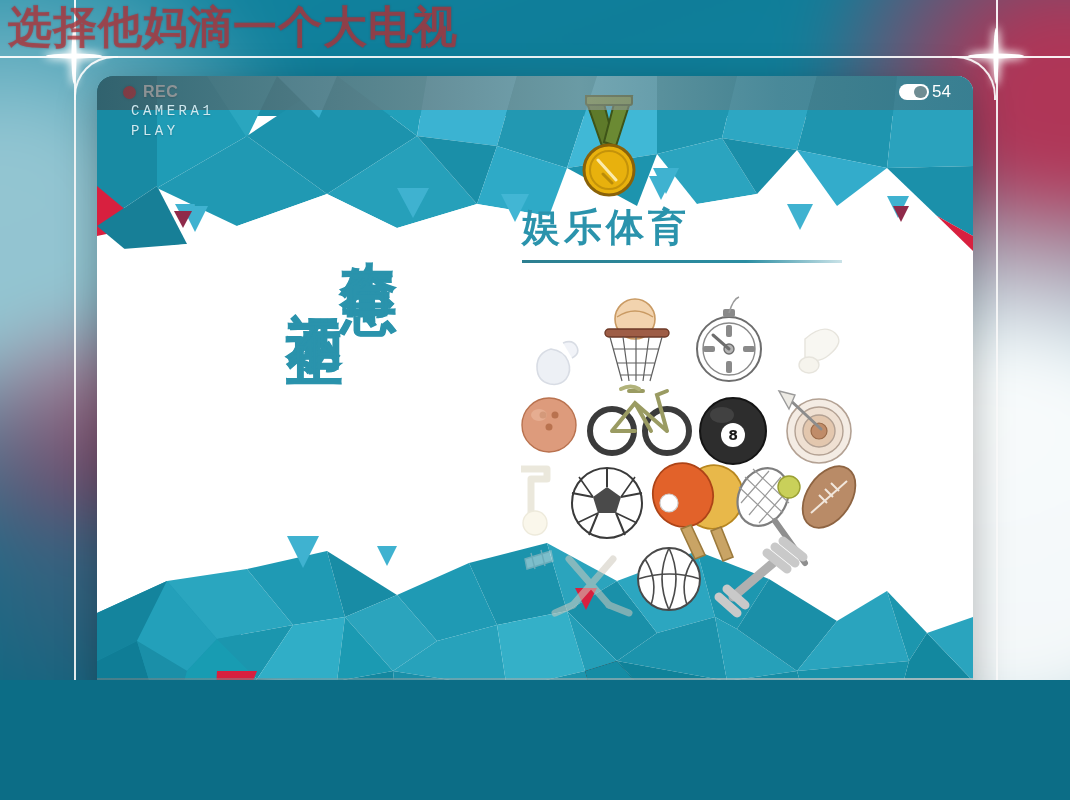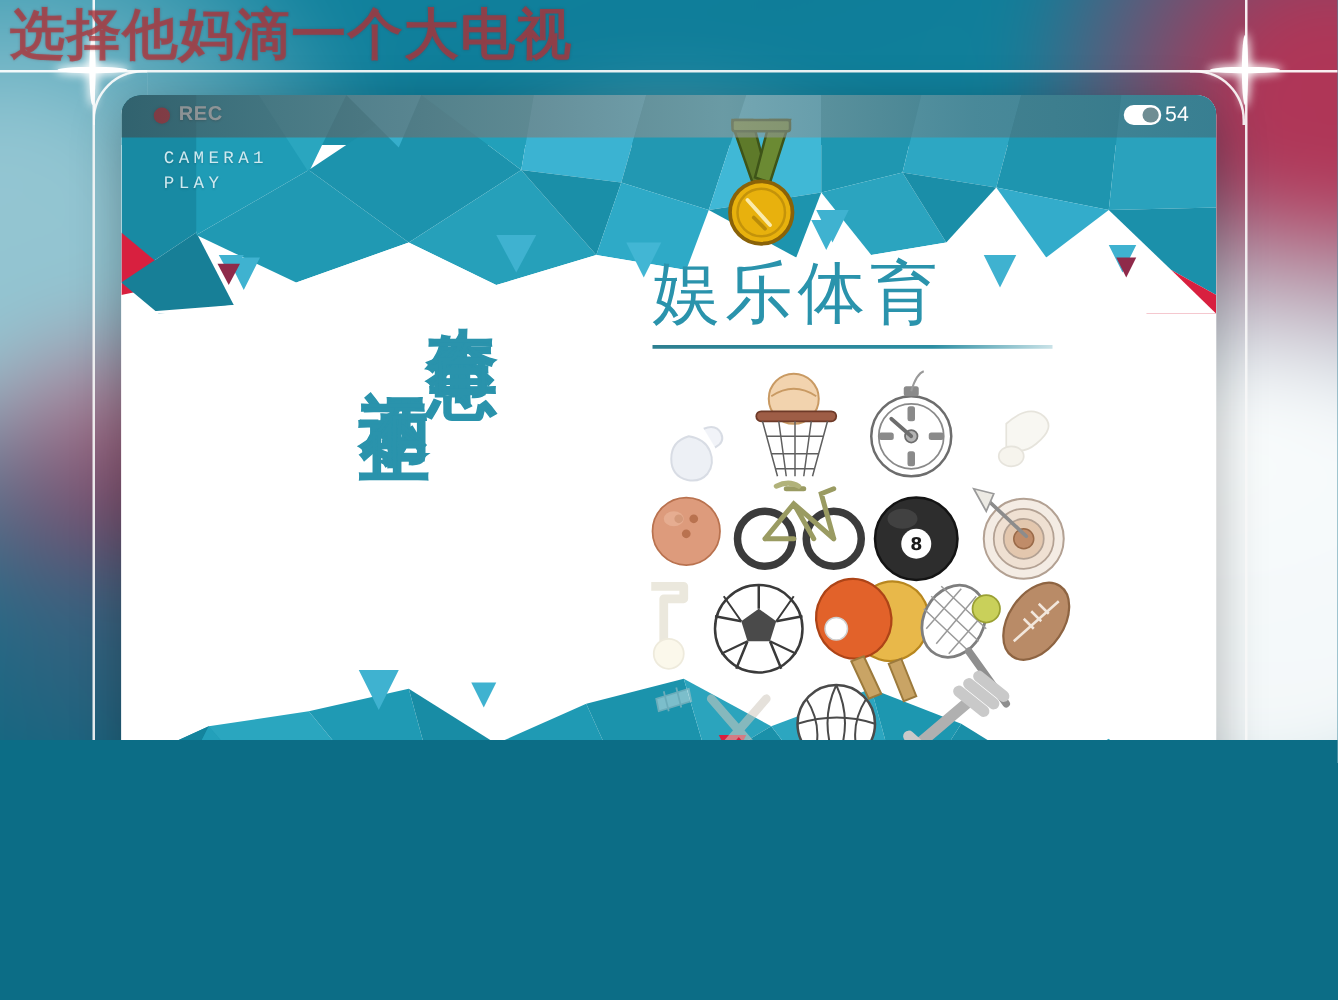--- a/index.html
+++ b/index.html
@@ -1,20 +1,20 @@
 <!DOCTYPE html>
 <html><head>
 <meta charset="utf-8">
 <title>TV Slide Preview</title>
 <style>
   * { margin:0; padding:0; box-sizing:border-box; }
   html,body{ width:1070px; height:800px; overflow:hidden;
     font-family:"Liberation Sans", sans-serif; background:#0c6d86; }
 
-  #stage{ position:relative; width:1070px; height:592px; overflow:hidden; }
+  #stage{ position:relative; width:1070px; height:680px; overflow:hidden; }
 
   
   .bg-blur{ position:absolute; inset:-60px; filter:blur(26px); transform:scale(1.06); }
   .bg-base{ position:absolute; inset:0;
     background:
       radial-gradient(circle at 18% 76%, rgba(220,30,65,.85) 0 7%, rgba(220,30,65,0) 22%),
       radial-gradient(circle at 92% 22%, rgba(215,35,70,.80) 0 6%, rgba(215,35,70,0) 20%),
       radial-gradient(circle at 50% 52%, rgba(255,255,255,.92) 0 12%, rgba(255,255,255,0) 34%),
       radial-gradient(circle at 78% 88%, rgba(255,255,255,.70) 0 14%, rgba(255,255,255,0) 38%),
       radial-gradient(circle at 8%  38%, rgba(255,255,255,.55) 0 8%, rgba(255,255,255,0) 26%),
@@ -59,21 +59,21 @@
 
   
   .osd-top{ position:absolute; left:0; top:0; width:100%; height:34px; z-index:12;
     background:linear-gradient(90deg, rgba(64,74,78,.62) 0%, rgba(120,128,130,.70) 38%,
       rgba(150,156,156,.62) 55%, rgba(96,112,118,.55) 78%, rgba(70,92,102,.50) 100%); }
   .rec{ position:absolute; left:26px; top:7px; display:flex; align-items:center; gap:7px; }
   .rec-dot{ width:13px; height:13px; border-radius:50%; background:#e01b2c;
     box-shadow:0 0 3px rgba(0,0,0,.3); }
   .rec-label{ color:#ffffff; font-size:16px; font-weight:800; letter-spacing:.5px;
     font-family:"Liberation Sans", sans-serif; text-shadow:0 1px 2px rgba(0,0,0,.35); }
-  .osd-lines{ position:absolute; left:34px; top:41px; z-index:12;
+  .osd-lines{ position:absolute; left:34px; top:25px; z-index:12;
     font-family:"Liberation Mono","DejaVu Sans Mono", monospace;
     font-size:14px; letter-spacing:3.5px; color:#cfe9f0; line-height:1.45;
     text-shadow:0 1px 2px rgba(0,0,0,.18); }
   .battery{ position:absolute; right:22px; top:6px; z-index:13;
     display:flex; align-items:center; gap:3px; }
   .bat-icon{ position:relative; width:30px; height:16px; border-radius:9px; background:#ffffff; }
   .bat-icon::after{ content:""; position:absolute; right:2px; top:2px; width:13px; height:12px;
     border-radius:7px; background:#6f8d93; }
   .bat-val{ color:#ffffff; font-size:17px; font-weight:500;
     font-family:"Liberation Sans", sans-serif; }
@@ -86,21 +86,21 @@
     display:flex; flex-direction:row; align-items:flex-start; }
   .vcol{ writing-mode:vertical-rl; text-orientation:upright;
     font-family:"DejaVu Sans", sans-serif; font-weight:900;
     font-size:56px; line-height:1.0; letter-spacing:6px;
     color:#2a93ac; -webkit-text-stroke:1px #2a93ac; }
   .vcol.c2{ margin-top:52px; margin-right:-2px; }
   .vcol.c1{ margin-top:0px; }
 
   
   .rtitle-wrap{ position:absolute; left:425px; top:132px; width:330px; z-index:14; }
-  .rtitle{ font-family:"DejaVu Sans", sans-serif; font-weight:400; font-size:54px;
+  .rtitle{ font-family:"DejaVu Sans", sans-serif; font-weight:700; font-size:38px;
     letter-spacing:4px; color:#2a93ac; line-height:1; white-space:nowrap; }
   .rtitle-rule{ margin-top:14px; height:3px; width:320px;
     background:linear-gradient(90deg,#2d7f90 0%,#2b8da2 70%,rgba(43,141,162,.25) 100%); }
 
   
   .cluster{ position:absolute; left:420px; top:215px; width:350px; height:330px; z-index:13; }
 
   
   .osd-bot{ position:absolute; left:0; bottom:0; width:100%; height:28px; z-index:15;
     background:linear-gradient(90deg, rgba(118,126,128,.55) 0%, rgba(150,156,156,.45) 30%,

